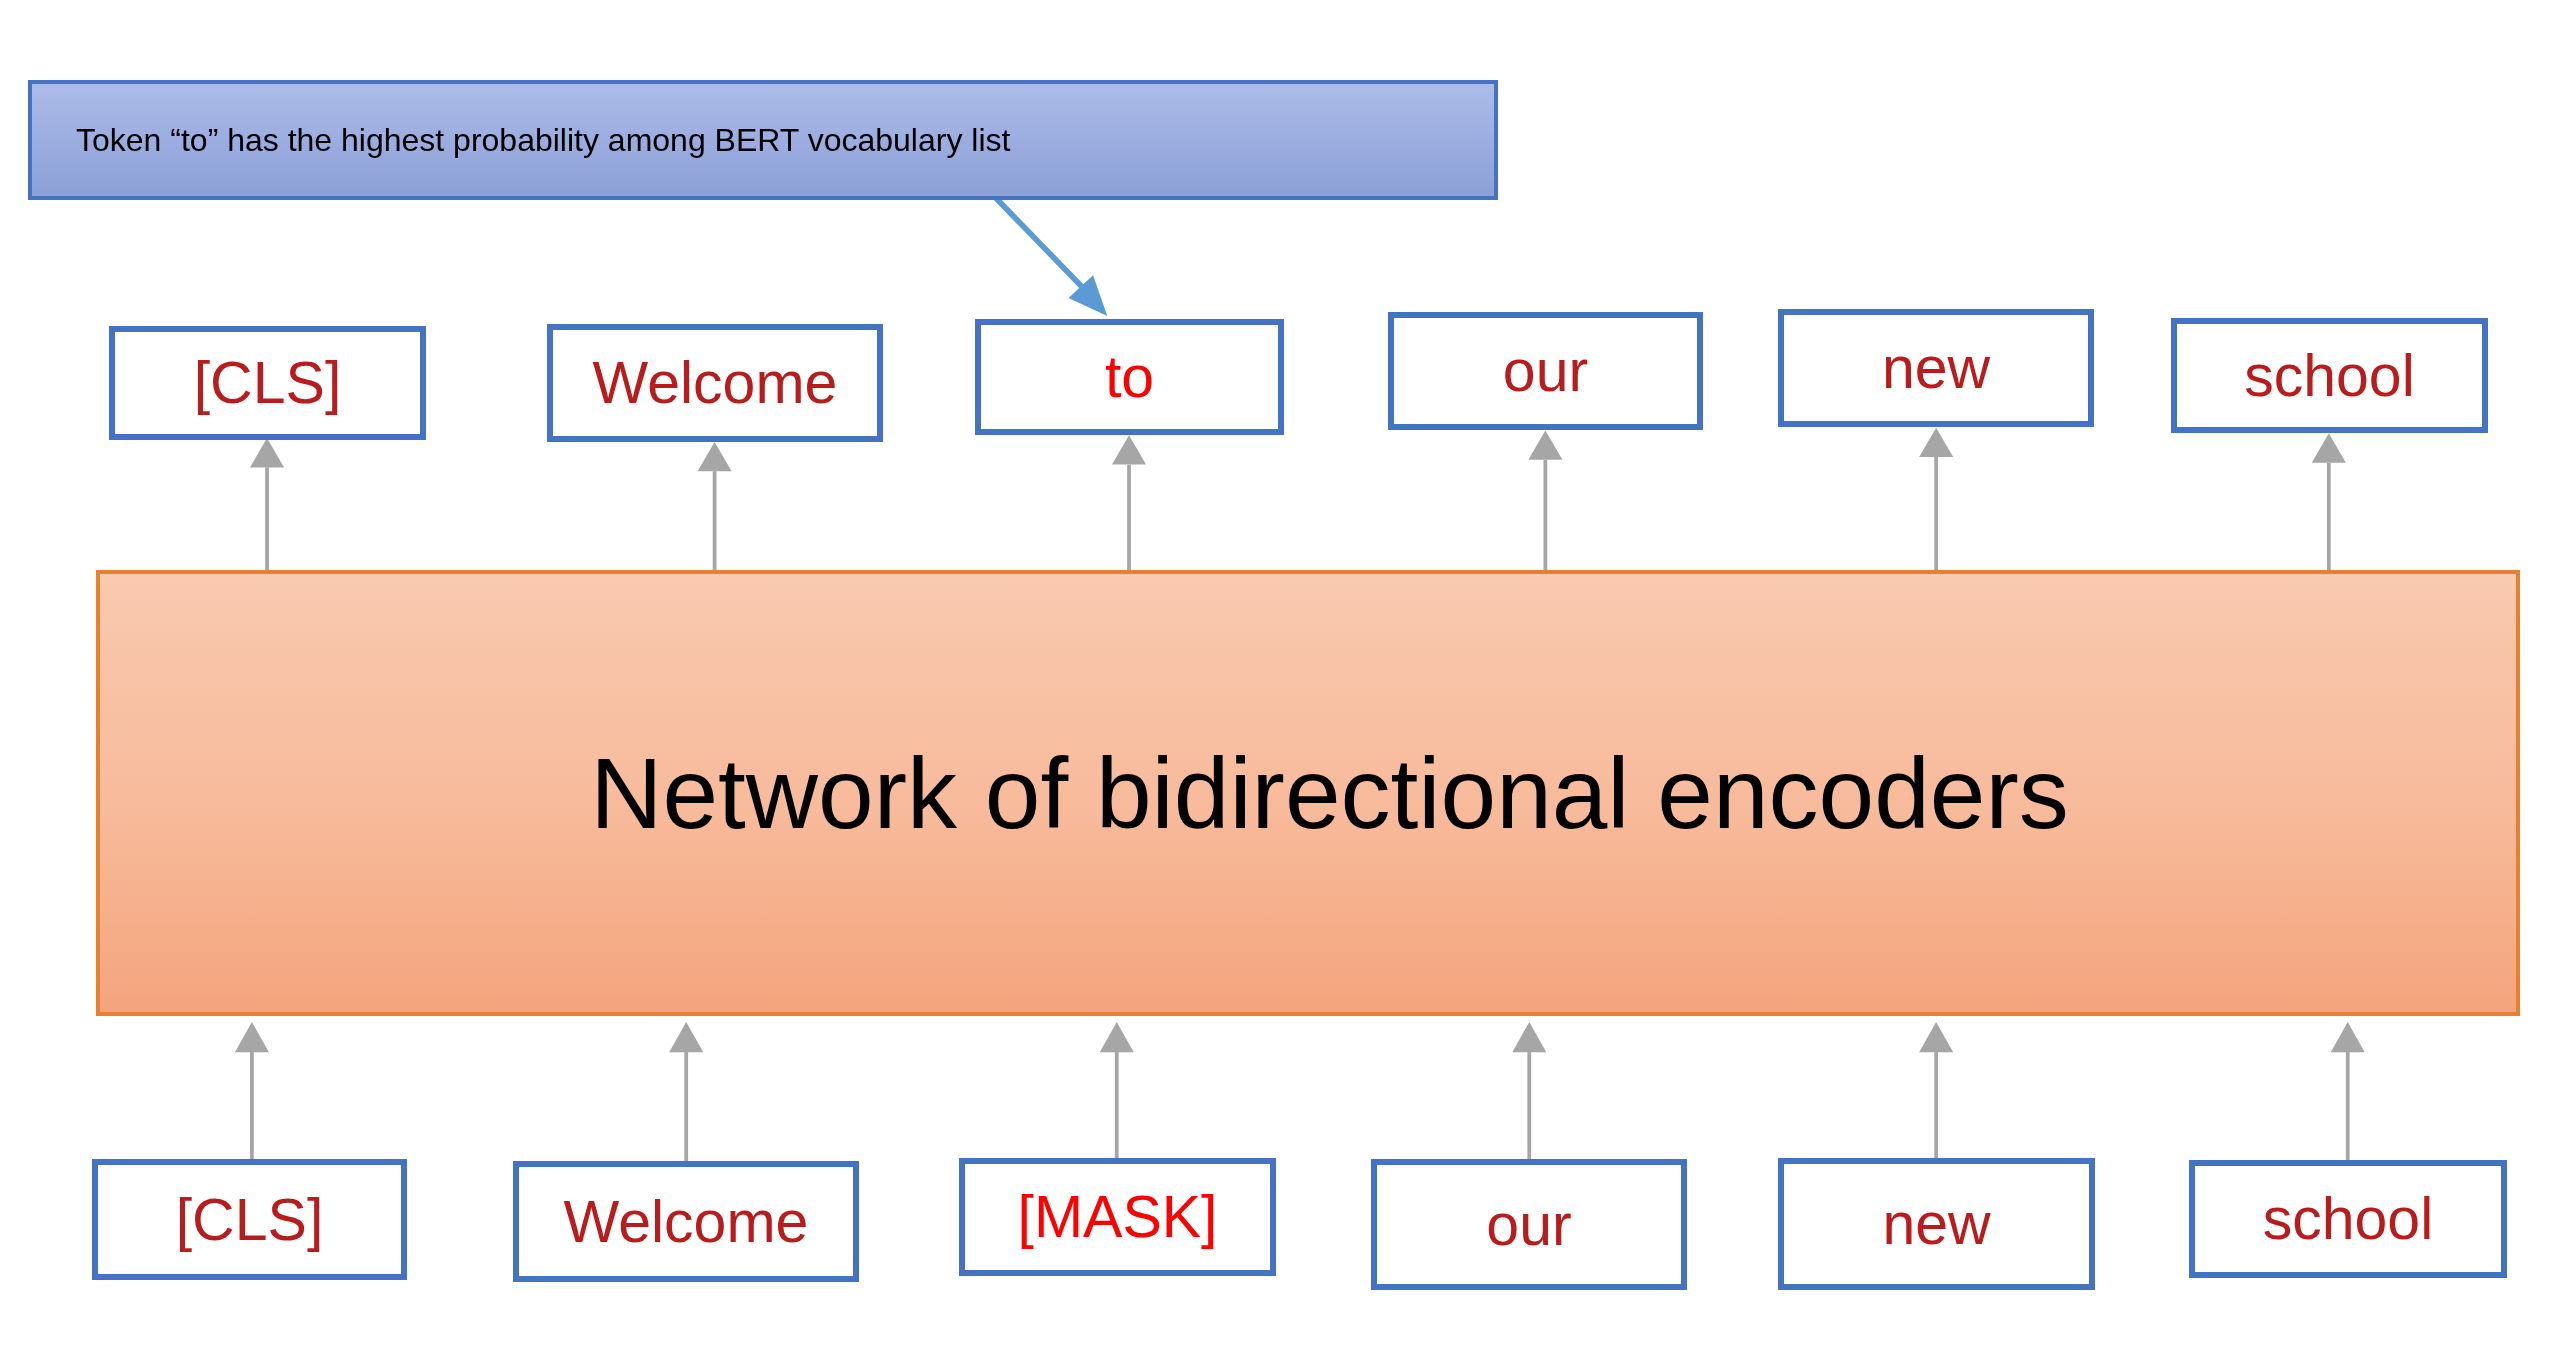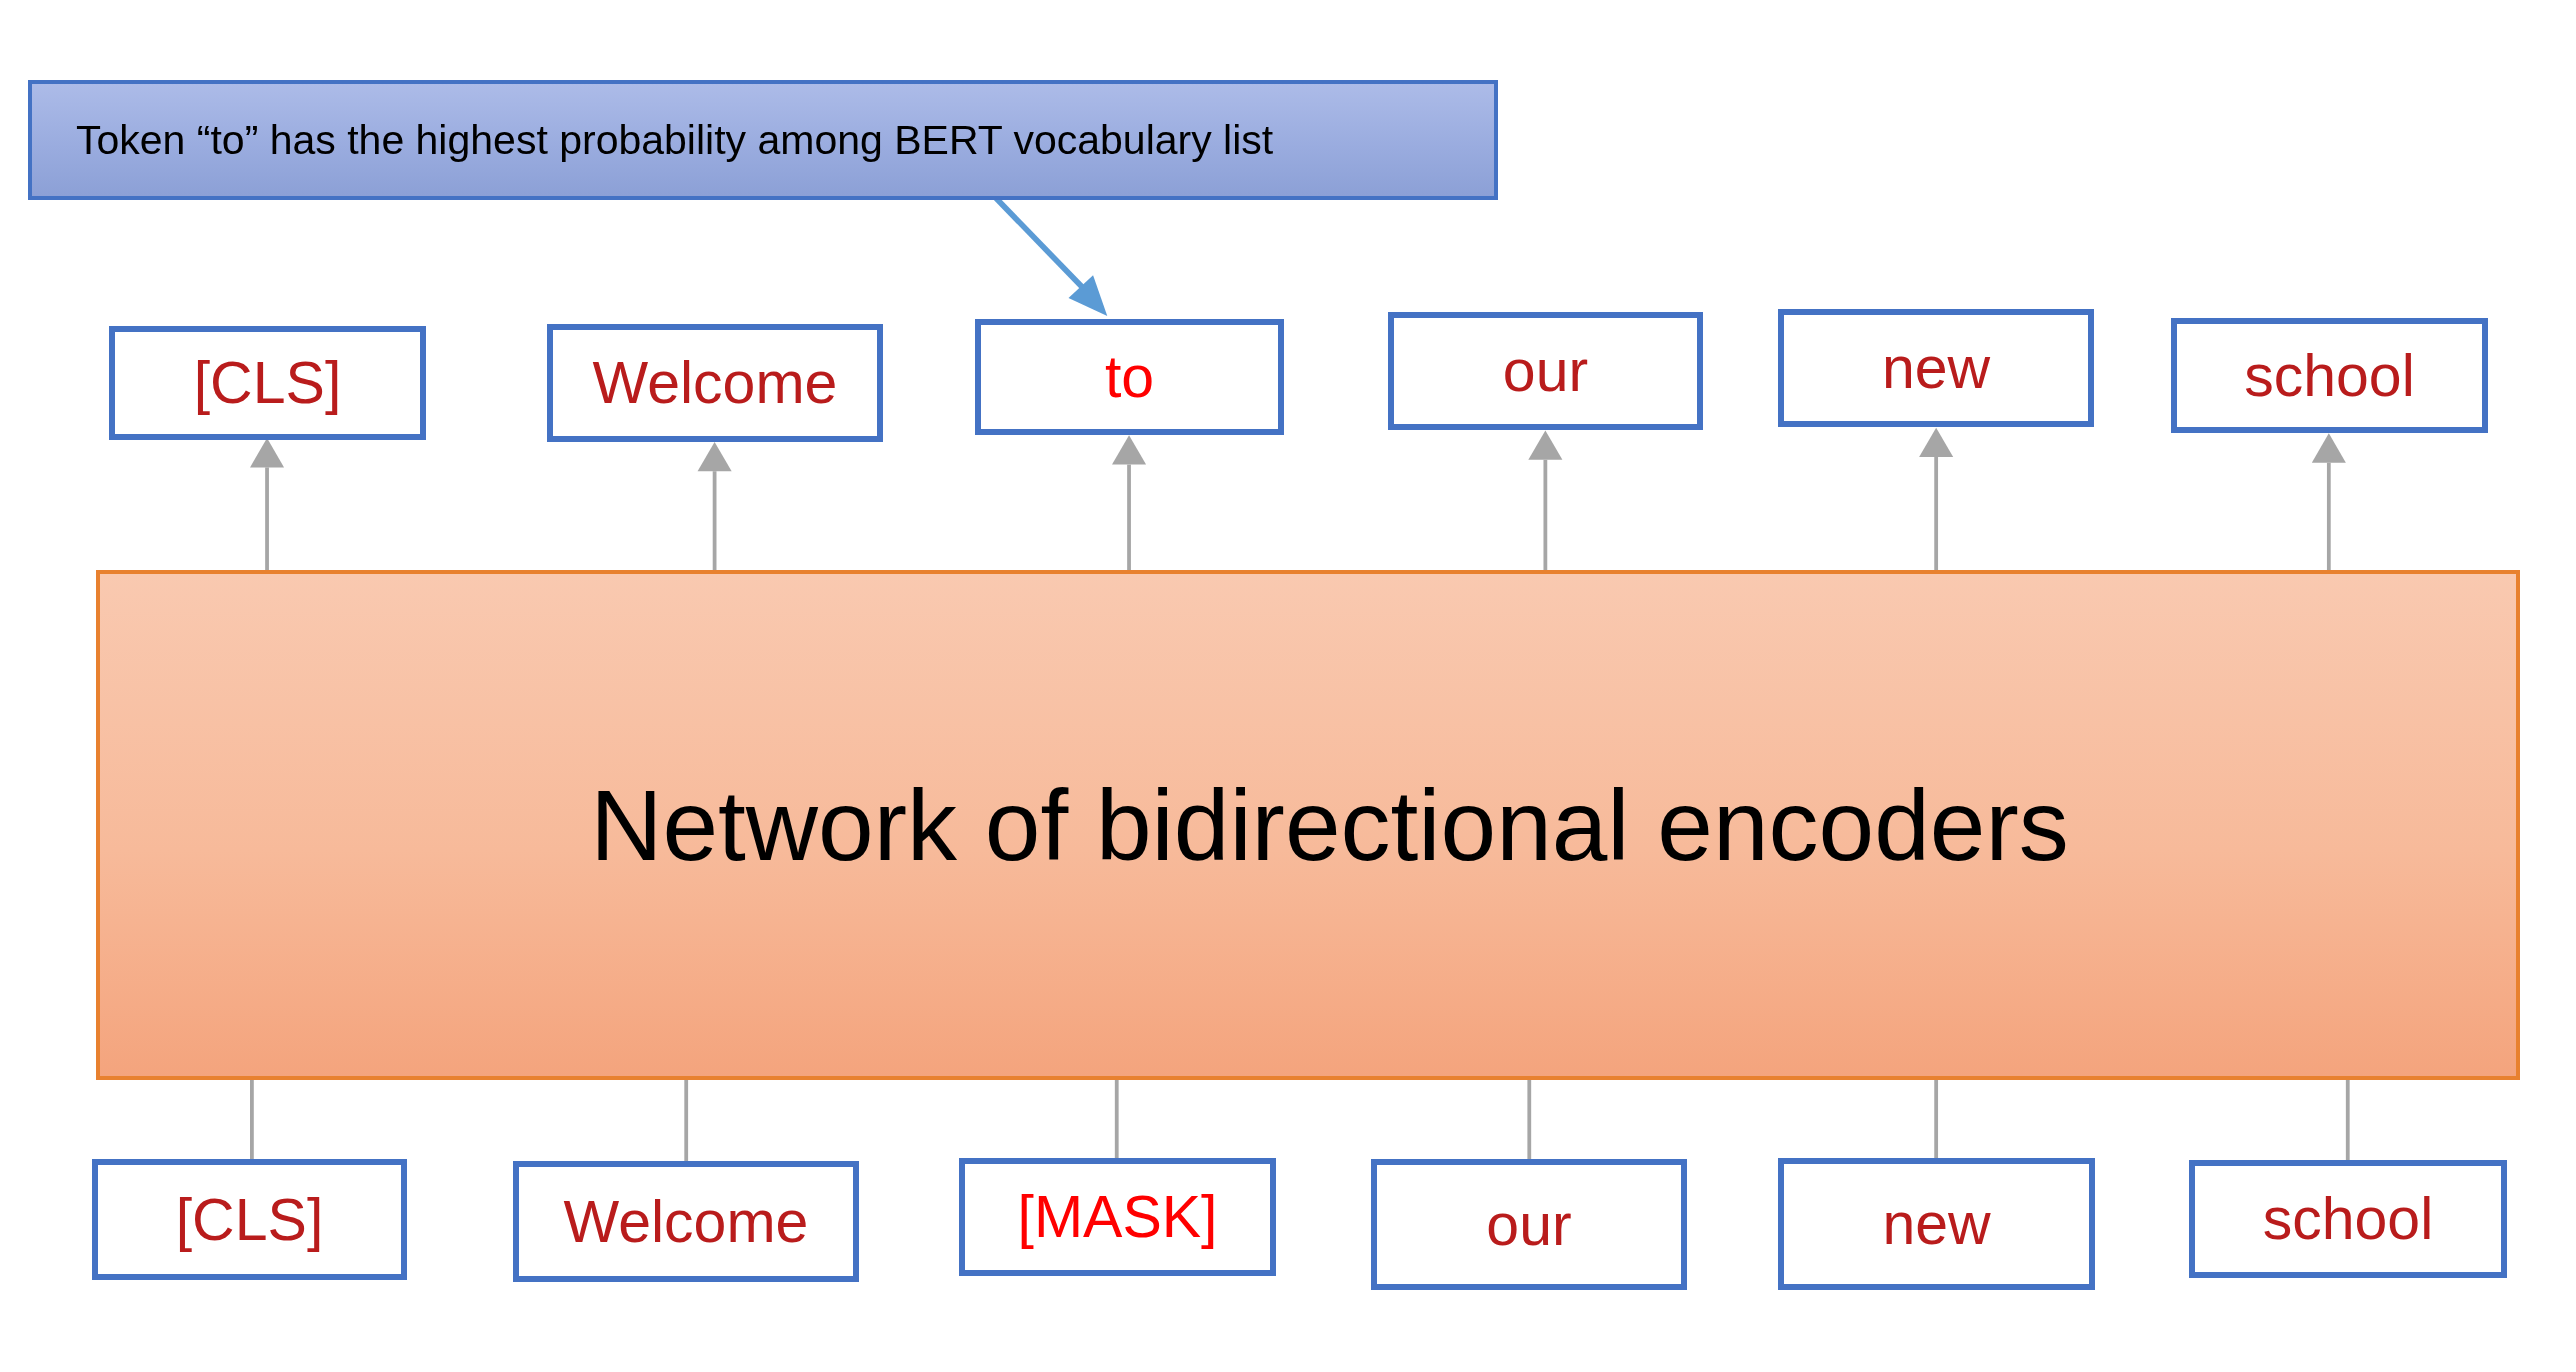--- a/index.html
+++ b/index.html
@@ -28,21 +28,21 @@
   
   .callout {
     position: absolute;
     left: 28px; top: 80px;
     width: 1470px; height: 120px;
     border: 4.7px solid #4472C4;
     background: linear-gradient(180deg, #ACBBE8 0%, #9AACDF 55%, #8CA0D6 100%);
     display: flex;
     align-items: center;
     padding-left: 44px;
-    font-size: 41px;
+    font-size: 32px;
     color: #000000;
   }
 
   
   .token {
     position: absolute;
     background: #ffffff;
     border: 6.6px solid #4472C4;
     display: flex;
     align-items: center;
@@ -65,21 +65,21 @@
   .b2 { left: 513px;  top: 1161px; width: 346px; height: 121px; }
   .b3 { left: 959px; top: 1158px; width: 317px; height: 118px; }
   .b4 { left: 1371px; top: 1159px; width: 316px; height: 131px; }
   .b5 { left: 1778px; top: 1158px; width: 317px; height: 132px; }
   .b6 { left: 2189px; top: 1160px; width: 318px; height: 118px; }
 
   
   .encoder {
     position: absolute;
     left: 96px; top: 570px;
-    width: 2424px; height: 510px;
+    width: 2424px; height: 446px;
     border: 4.7px solid #E8812F;
     background: linear-gradient(180deg, #F9C9B0 0%, #F7BA9A 55%, #F4A47D 100%);
     display: flex;
     align-items: center;
     justify-content: center;
     font-size: 100px;
     color: #000000;
     padding-left: 43px;
   }
 </style>

